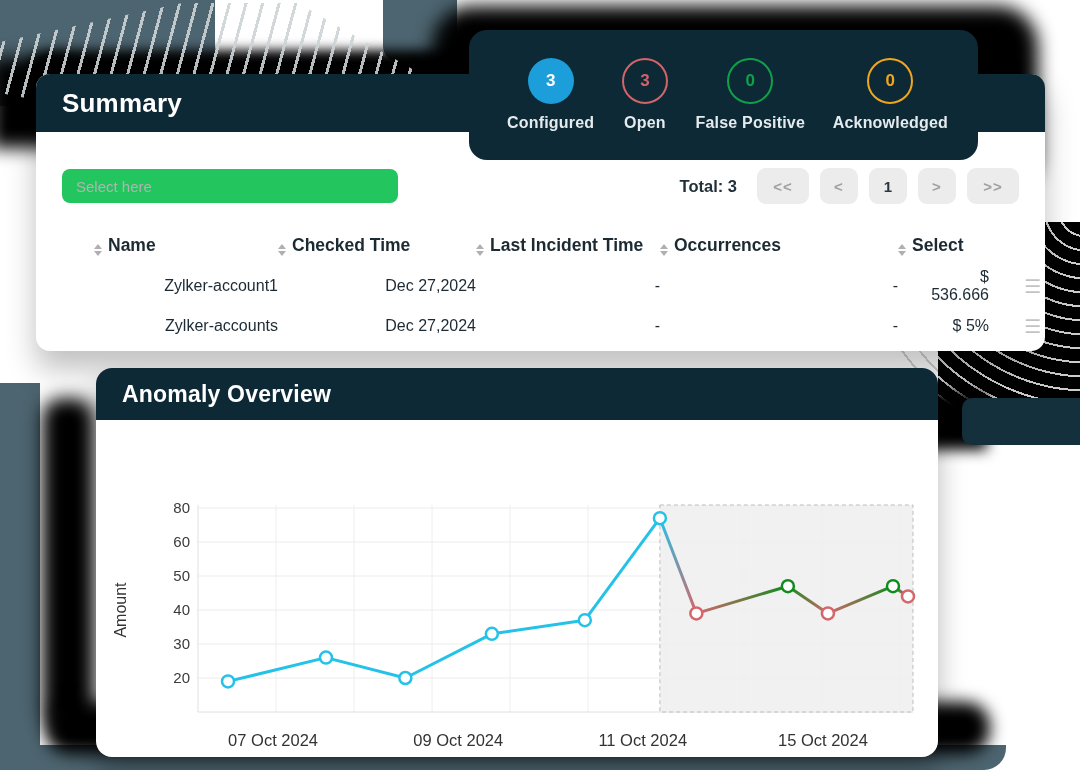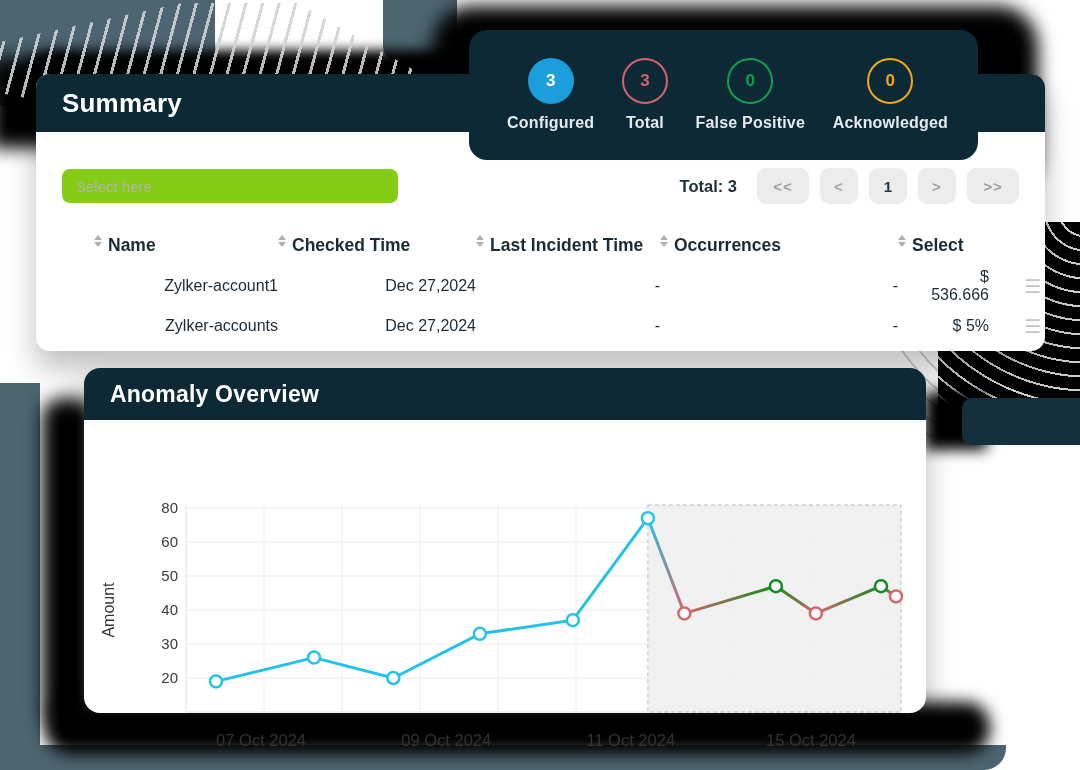--- a/index.html
+++ b/index.html
@@ -57,21 +57,21 @@
     position:absolute;left:36px;top:74px;width:1009px;height:277px;z-index:10;
     background:#fff;border-radius:14px;box-shadow:0 18px 30px rgba(0,0,0,.25);
   }
   .panel-header{
     background:#0d2936;border-radius:14px 14px 0 0;height:58px;
     display:flex;align-items:center;padding-left:26px;box-sizing:border-box;
   }
   .panel-header h1{margin:0;color:#fff;font-size:26px;font-weight:700;letter-spacing:.2px;}
   .summary-toolbar{display:flex;align-items:center;margin:36px 26px 0 26px;}
   .select-input{
-    width:336px;height:34px;background:#84cc16;border:none;border-radius:8px;
+    width:336px;height:34px;background:#22c55e;border:none;border-radius:8px;
     padding:0 14px;font-size:15px;color:#444;outline:none;box-sizing:border-box;
     font-family:inherit;
   }
   .select-input::placeholder{color:#b3b3b3;}
   .toolbar-right{margin-left:auto;display:flex;align-items:center;}
   .total-label{font-size:16.5px;font-weight:700;color:#22303a;margin-right:20px;}
   .pager{display:flex;align-items:center;gap:11px;}
   .pg-btn{
     height:36px;min-width:38px;padding:0 12px;background:#ececec;border:none;border-radius:9px;
     color:#a0a0a0;font-size:15px;font-weight:700;cursor:pointer;
@@ -80,31 +80,31 @@
   }
   .pg-btn.wide{min-width:52px;}
   .pg-btn.page{color:#2b3740;letter-spacing:0;font-weight:600;}
   
   .sum-table{margin-top:20px;}
   .t-row{
     display:grid;grid-template-columns:184px 198px 184px 238px 1fr 56px;
     padding-left:58px;align-items:center;box-sizing:border-box;
   }
   .t-head{height:42px;}
-  .t-head .cell{display:flex;align-items:flex-start;gap:6px;font-size:17.5px;font-weight:700;color:#1c2b33;}
+  .t-head .cell{display:flex;align-items:flex-end;gap:6px;font-size:17.5px;font-weight:700;color:#1c2b33;}
   .t-body .t-row{height:40px;text-align:right;}
   .t-body .cell{padding-left:20px;font-size:16px;font-weight:500;color:#1d2a33;}
   .sort-icon{display:inline-flex;flex-direction:column;gap:2px;cursor:pointer;}
   .sort-icon i{display:block;width:0;height:0;border-left:4px solid transparent;border-right:4px solid transparent;}
   .sort-icon .up{border-bottom:5px solid #b0b0b0;}
   .sort-icon .dn{border-top:5px solid #b0b0b0;}
   .menu-icon{color:#c2c2c2;font-size:19px;cursor:pointer;line-height:1;justify-self:end;padding-right:4px;}
   
   .anomaly-panel{
-    position:absolute;left:84px;top:368px;width:842px;height:345px;z-index:15;
+    position:absolute;left:96px;top:368px;width:842px;height:389px;z-index:15;
     background:#fff;border-radius:16px;box-shadow:0 16px 28px rgba(0,0,0,.28);
   }
   .anomaly-panel .panel-header{height:52px;border-radius:16px 16px 0 0;}
   .anomaly-panel .panel-header h1{font-size:23px;}
   .chart-wrap{position:relative;text-align:right;}
   .chart-wrap svg{display:block;}
 </style>
 </head>
 <body>
 
@@ -200,21 +200,21 @@
   </div>
 </div>
 
 <div class="stats-card" id="stats-card">
     <div class="stat-item">
       <div class="stat-circle" style="background: rgb(27, 158, 217); color: rgb(255, 255, 255);">3</div>
       <div class="stat-label">Configured</div>
     </div>
     <div class="stat-item">
       <div class="stat-circle" style="border: 2px solid rgb(210, 100, 106); color: rgb(210, 100, 106);">3</div>
-      <div class="stat-label">Total</div>
+      <div class="stat-label">Open</div>
     </div>
     <div class="stat-item">
       <div class="stat-circle" style="border: 2px solid rgb(15, 161, 73); color: rgb(15, 161, 73);">0</div>
       <div class="stat-label">False Positive</div>
     </div>
     <div class="stat-item">
       <div class="stat-circle" style="border: 2px solid rgb(240, 167, 29); color: rgb(240, 167, 29);">0</div>
       <div class="stat-label">Acknowledged</div>
     </div>
   </div>

